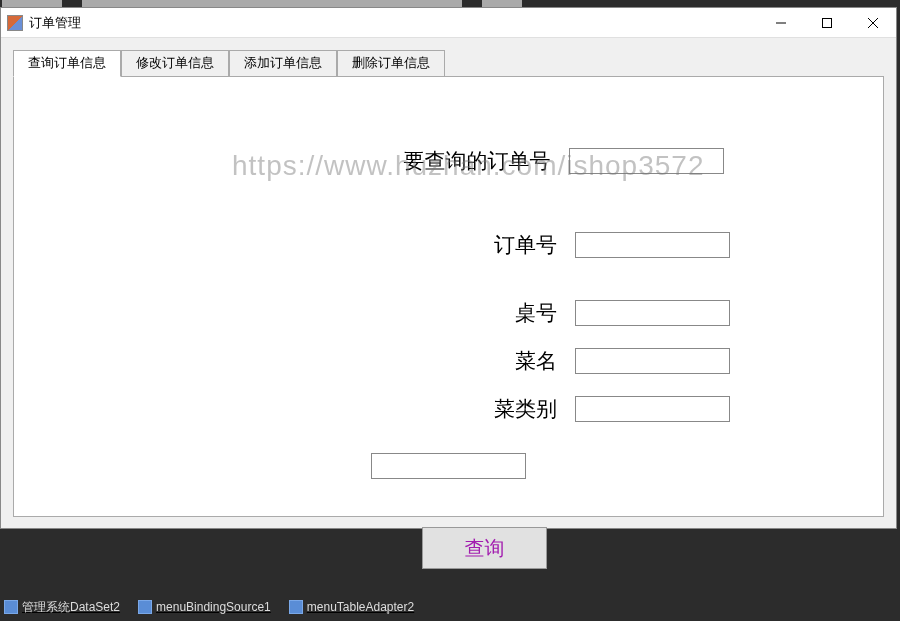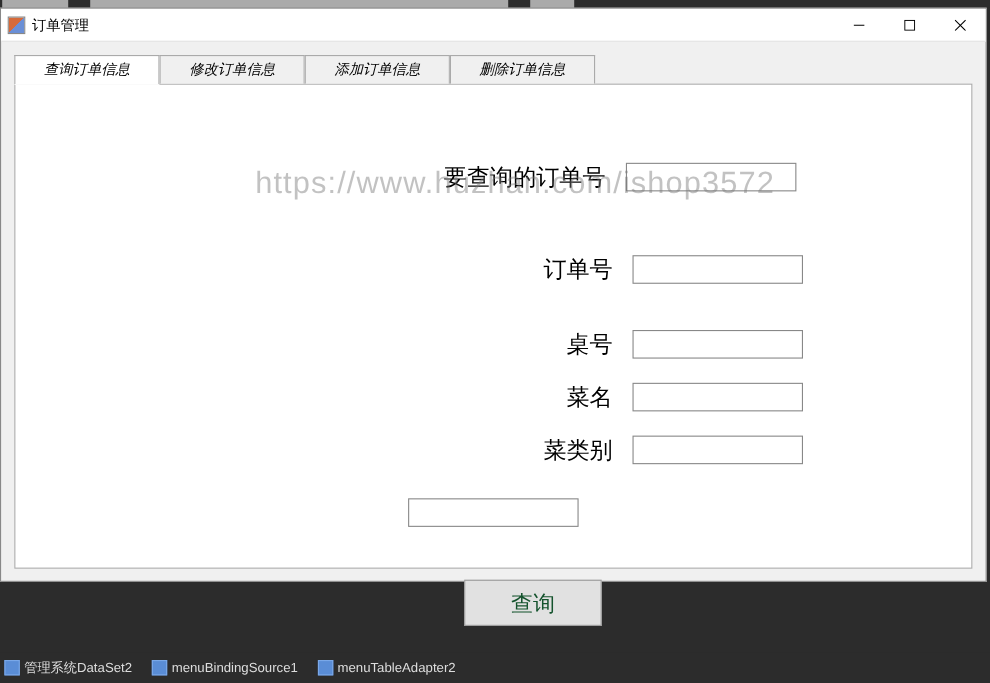--- a/index.html
+++ b/index.html
@@ -76,30 +76,29 @@
       height: 100%;
       position: relative;
     }
     .tab-strip {
       display: flex;
       height: 26px;
       position: relative;
       z-index: 2;
     }
     .tab {
-      padding: 3px 26px;
+      padding: 3px 14px;
       font-size: 13px;
       color: #000;
       background: #f0f0f0;
       border: 1px solid #aaa;
       border-bottom: none;
       margin-right: 0px;
       cursor: pointer;
       position: relative;
-      font-style: italic;
     }
     .tab.active {
       background: #fff;
       border-bottom: 1px solid #fff;
       margin-bottom: -1px;
       z-index: 3;
     }
     .tab-panel {
       background: #fff;
       border: 1px solid #aaa;
@@ -169,35 +168,36 @@
       display: flex;
       justify-content: flex-start;
       padding-left: 408px;
     }
     .query-button {
       width: 125px;
       height: 42px;
       background: #e1e1e1;
       border: 1px solid #999;
       font-size: 20px;
-      color: #14532d;
+      color: #a21caf;
       cursor: pointer;
       font-family: inherit;
     }
     .bottom-tray {
       position: absolute;
       bottom: 0;
       left: 0;
       width: 100%;
       height: 28px;
       background: #2c2c2c;
       display: flex;
       align-items: center;
       padding-left: 4px;
       gap: 18px;
+      text-decoration: underline;
     }
     .tray-item {
       display: flex;
       align-items: center;
       color: #ddd;
       font-size: 12px;
       gap: 4px;
     }
     .tray-icon {
       width: 14px;

